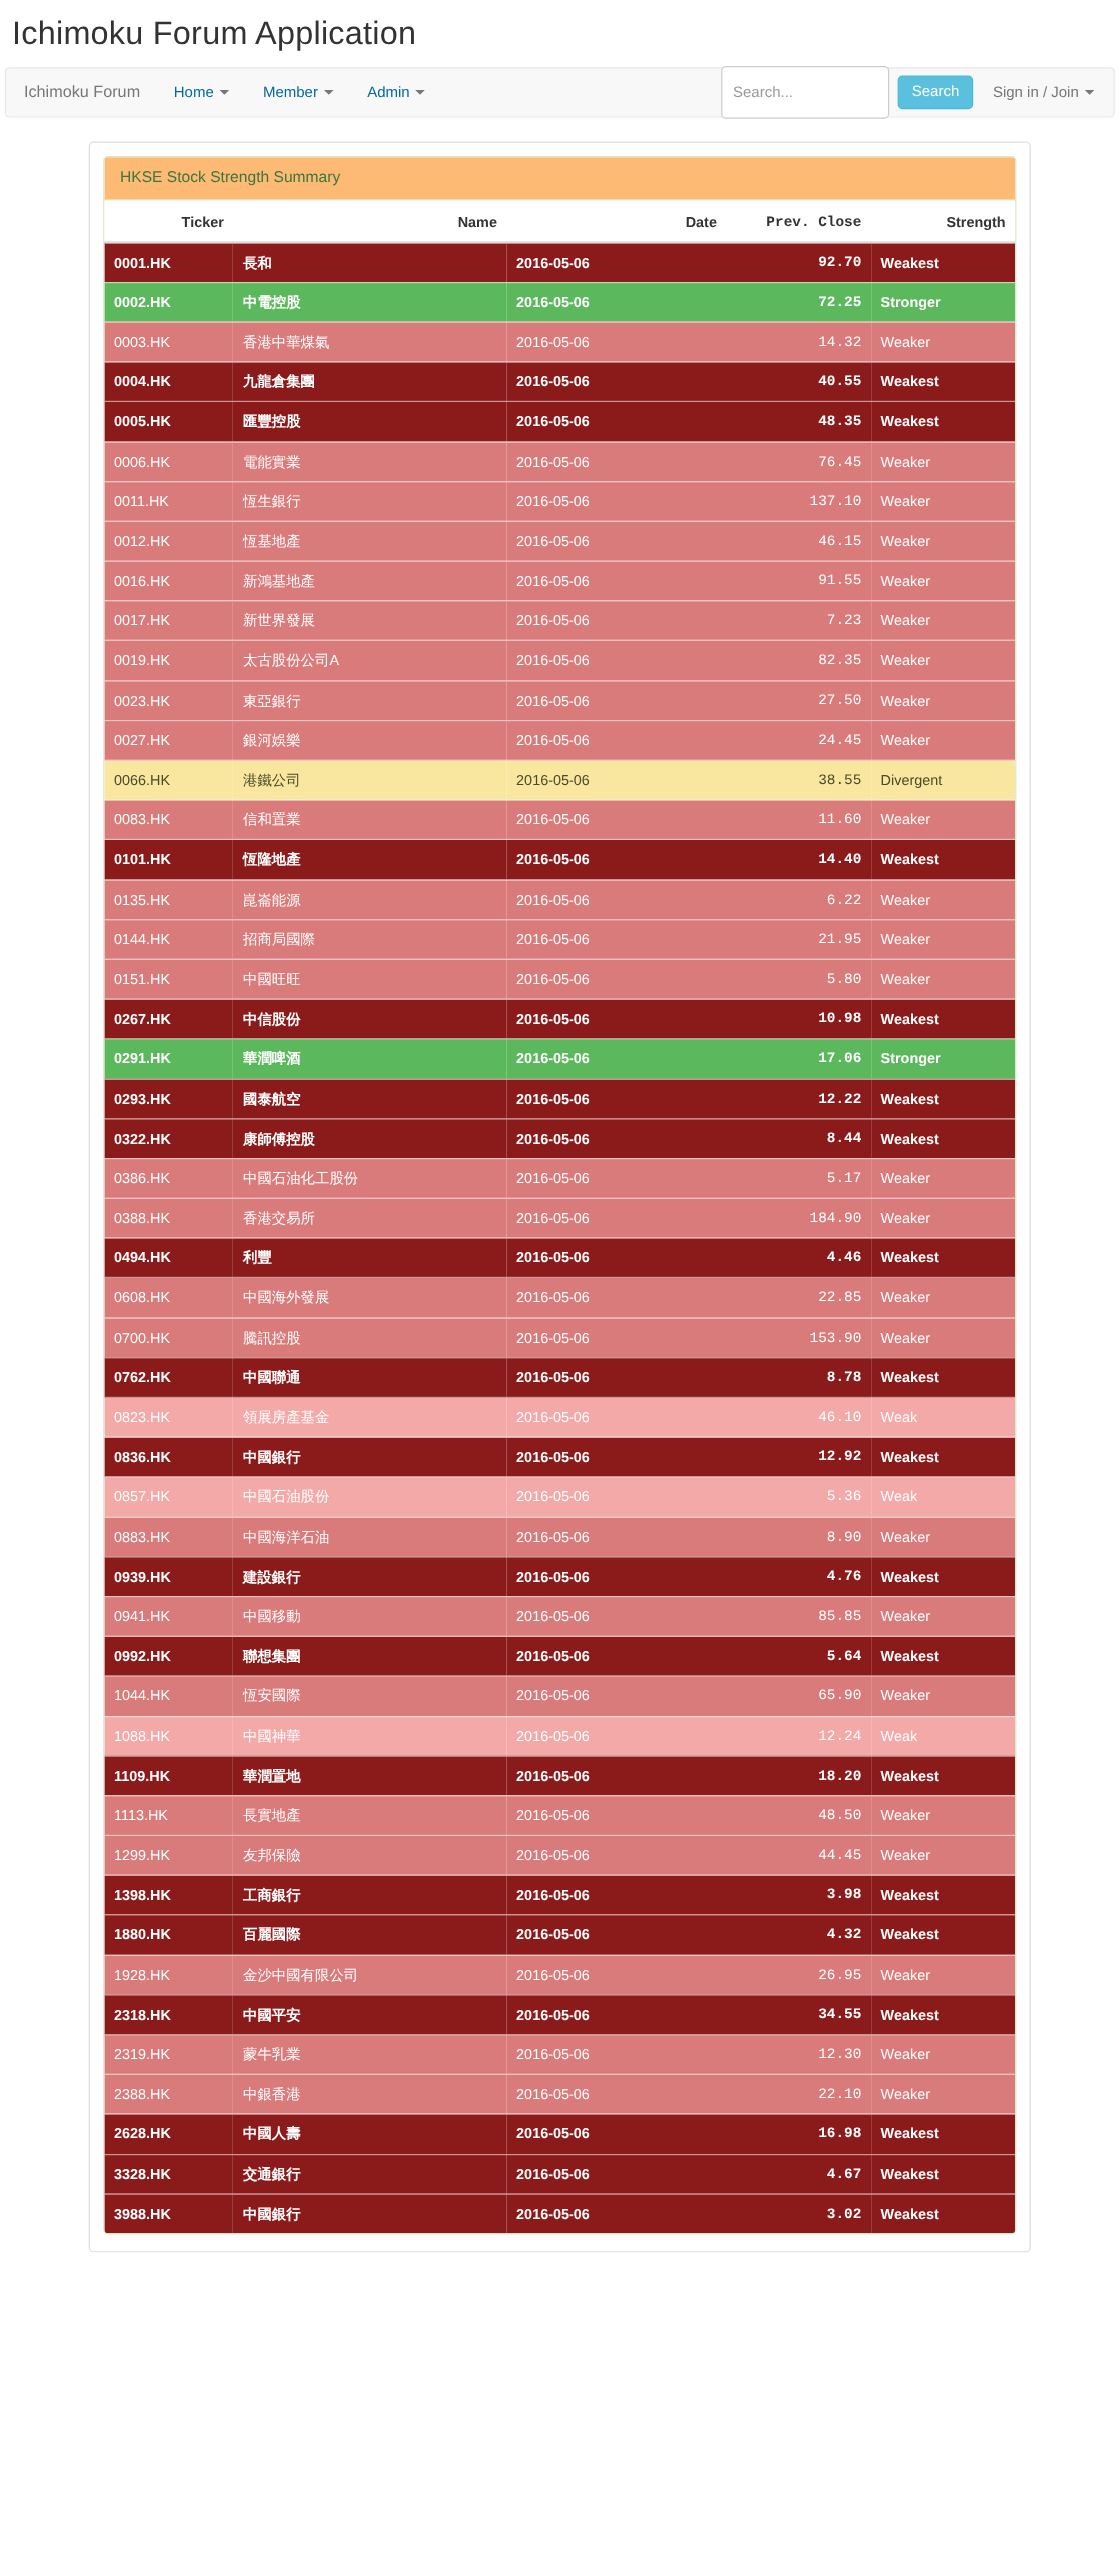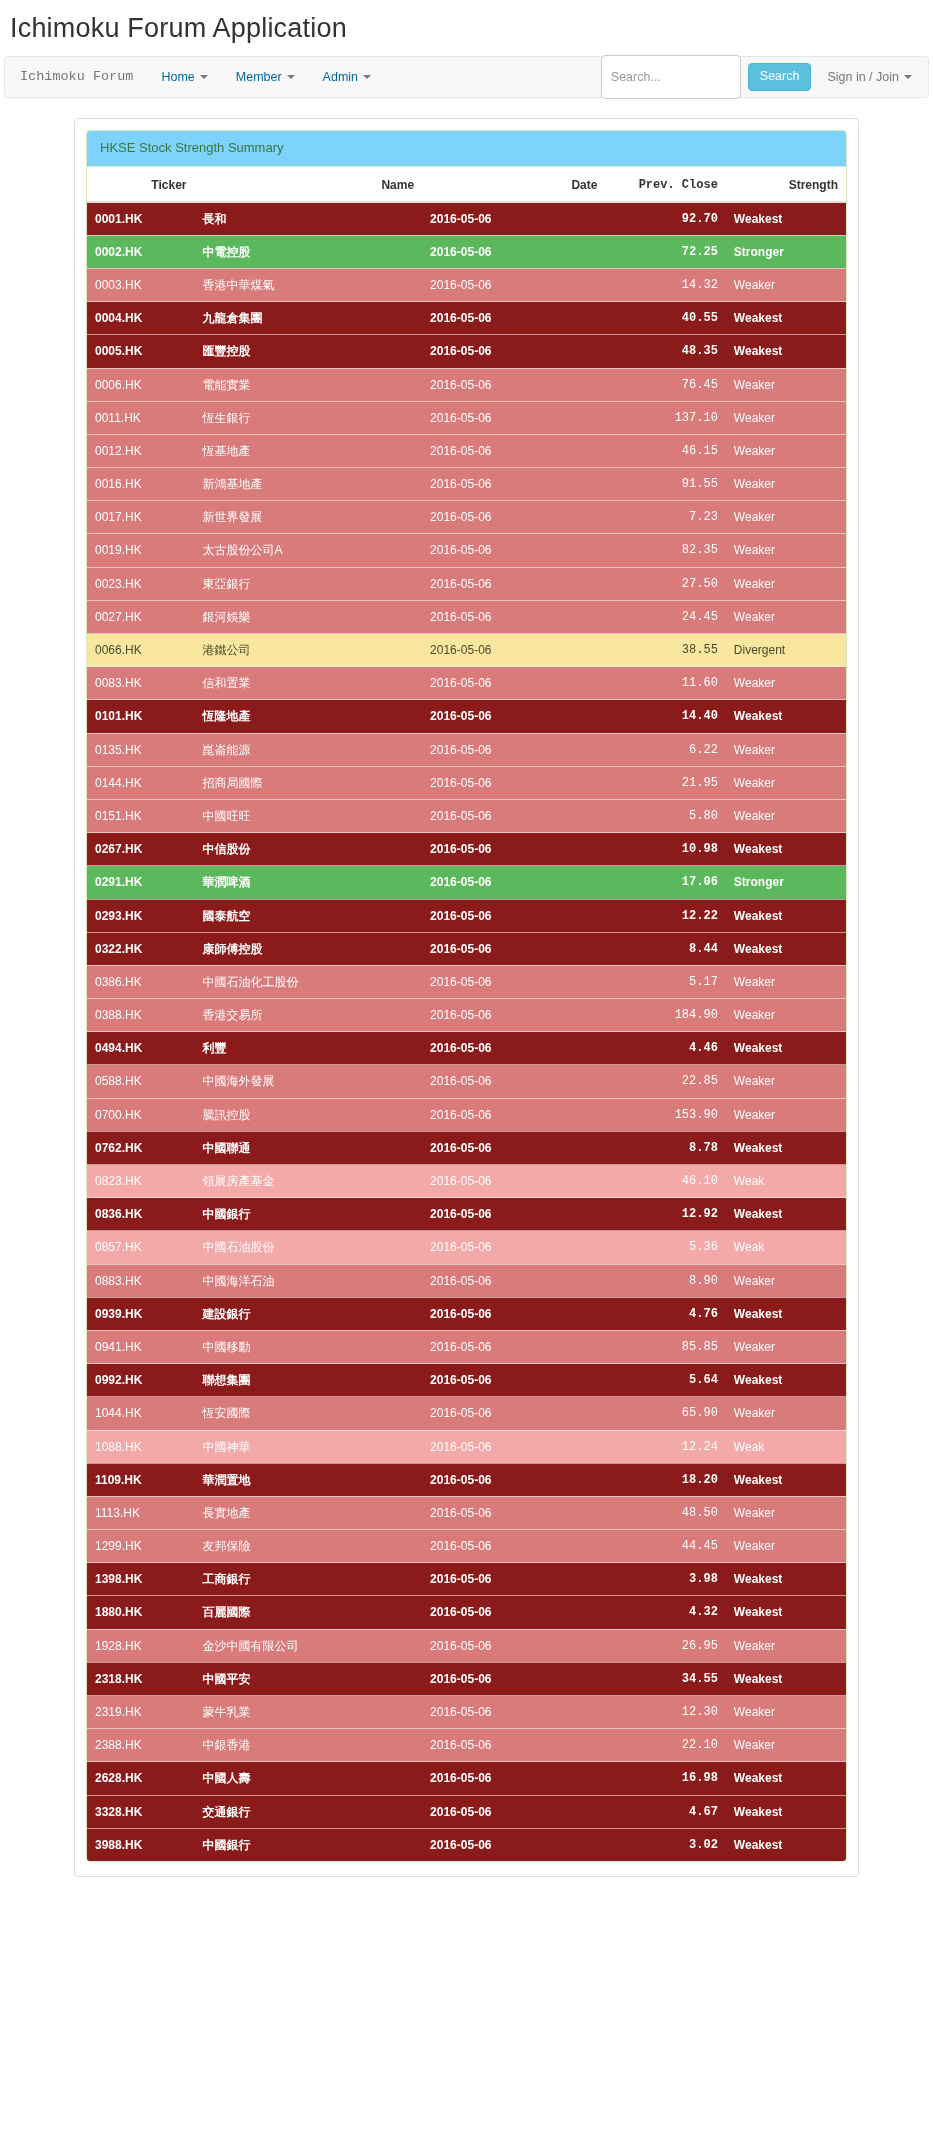--- a/index.html
+++ b/index.html
@@ -33,21 +33,20 @@
     align-items: center;
     padding: 0 0 0 0;
     position: relative;
   }
   .navbar-brand {
     font-size: 13.5px;
     color: #777777;
     padding: 0 14px 0 15px;
     white-space: nowrap;
     text-decoration: none;
-    font-family: Liberation Mono, monospace;
   }
   .nav-list {
     display: flex;
     align-items: center;
     list-style: none;
     margin: 0; padding: 0;
     height: 100%;
   }
   .nav-item {
     font-size: 12.5px;
@@ -130,21 +129,21 @@
   }
 
   
   .panel {
     border: 1px solid #d6e9c6;
     border-radius: 4px;
     background: #ffffff;
     overflow: hidden;
   }
   .panel-heading {
-    background: #7dd3fc;
+    background: #fdba74;
     color: #3c763d;
     border-bottom: 1px solid #d6e9c6;
     padding: 9px 13px;
     font-size: 13px;
     line-height: 1.3;
   }
   .panel-body-table { padding: 0; }
 
   
   table.strength {
@@ -421,21 +420,21 @@
                 <td class="col-strength">Weaker</td>
               </tr>
               <tr class="s-weakest">
                 <td class="col-ticker">0494.HK</td>
                 <td class="col-name">利豐</td>
                 <td class="col-date">2016-05-06</td>
                 <td class="col-prev num">4.46</td>
                 <td class="col-strength">Weakest</td>
               </tr>
               <tr class="s-weaker">
-                <td class="col-ticker">0588.HK</td>
+                <td class="col-ticker">0608.HK</td>
                 <td class="col-name">中國海外發展</td>
                 <td class="col-date">2016-05-06</td>
                 <td class="col-prev num">22.85</td>
                 <td class="col-strength">Weaker</td>
               </tr>
               <tr class="s-weaker">
                 <td class="col-ticker">0700.HK</td>
                 <td class="col-name">騰訊控股</td>
                 <td class="col-date">2016-05-06</td>
                 <td class="col-prev num">153.90</td>

